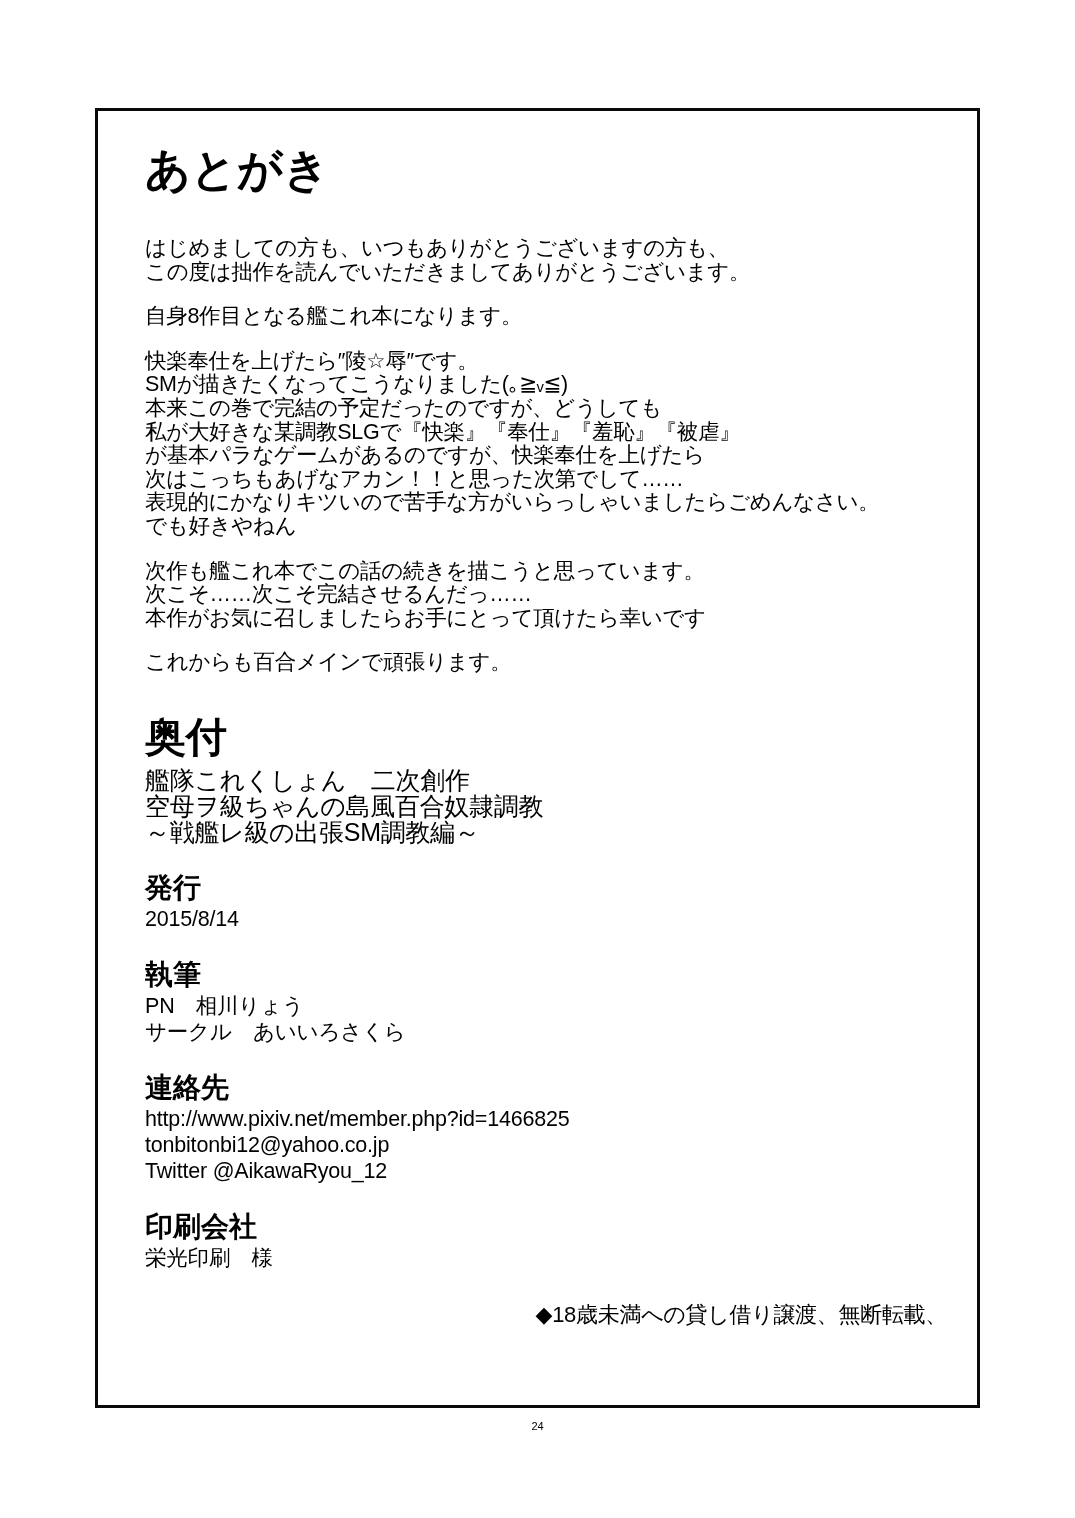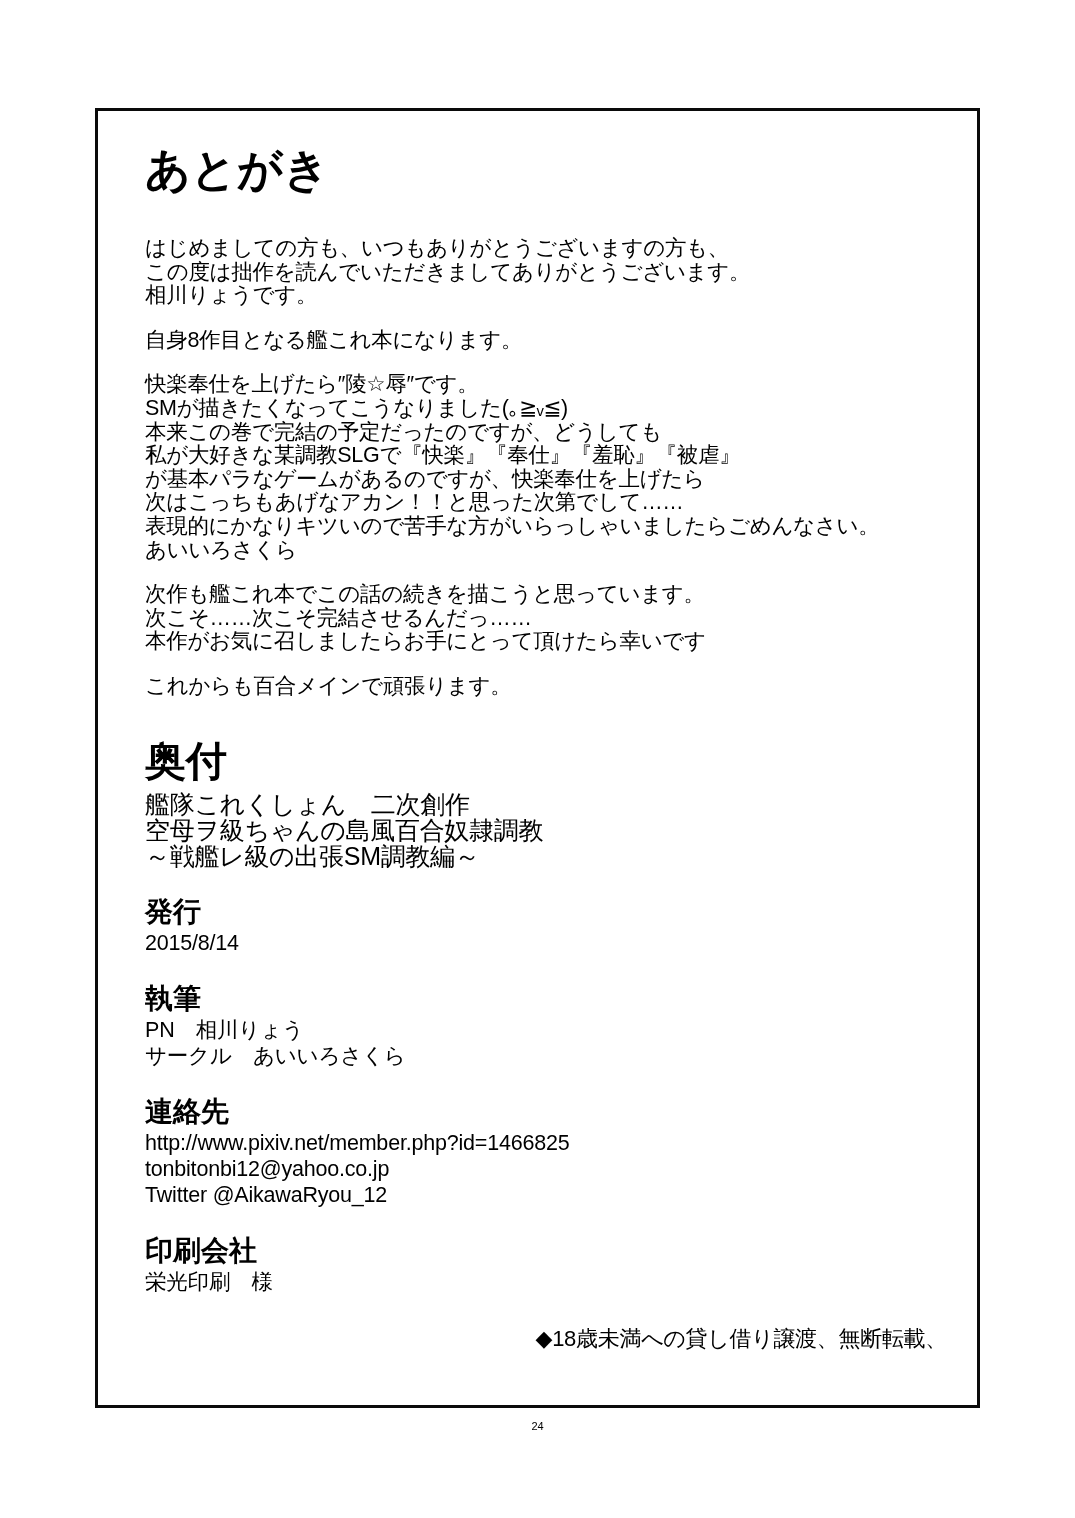--- a/index.html
+++ b/index.html
@@ -99,36 +99,35 @@
 
 <div class="page">
 
   <div class="content-box">
 
     <div class="afterword-title">あとがき</div>
 
     <div class="para">
       <div class="line">はじめましての方も、いつもありがとうございますの方も、</div>
       <div class="line">この度は拙作を読んでいただきましてありがとうございます。</div>
-      <div class="line">相川りょうです。</div>
     </div>
 
     <div class="para">
       <div class="line">自身8作目となる艦これ本になります。</div>
     </div>
 
     <div class="para">
       <div class="line">快楽奉仕を上げたら″陵☆辱″です。</div>
       <div class="line">SMが描きたくなってこうなりました(｡≧ᵥ≦)</div>
       <div class="line">本来この巻で完結の予定だったのですが、どうしても</div>
       <div class="line">私が大好きな某調教SLGで『快楽』『奉仕』『羞恥』『被虐』</div>
       <div class="line">が基本パラなゲームがあるのですが、快楽奉仕を上げたら</div>
       <div class="line">次はこっちもあげなアカン！！と思った次第でして……</div>
       <div class="line">表現的にかなりキツいので苦手な方がいらっしゃいましたらごめんなさい。</div>
-      <div class="line">あいいろさくら</div>
+      <div class="line">でも好きやねん</div>
     </div>
 
     <div class="para">
       <div class="line">次作も艦これ本でこの話の続きを描こうと思っています。</div>
       <div class="line">次こそ……次こそ完結させるんだっ……</div>
       <div class="line">本作がお気に召しましたらお手にとって頂けたら幸いです</div>
     </div>
 
     <div class="para">
       <div class="line">これからも百合メインで頑張ります。</div>

